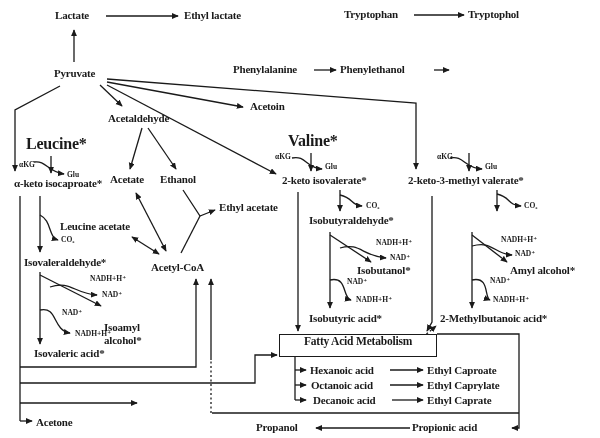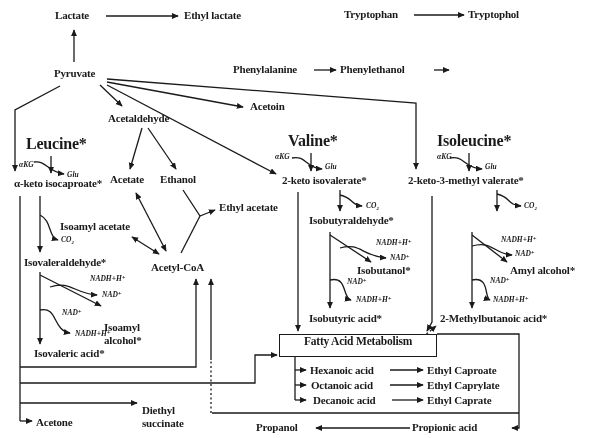--- a/index.html
+++ b/index.html
@@ -2,21 +2,21 @@
 <html><head>
 <meta charset="utf-8">
 <style>
   html,body{margin:0;padding:0;background:#fff;}
   #fig{position:relative;width:600px;height:438px;background:#ffffff;overflow:hidden;
        font-family:"Liberation Serif","DejaVu Serif",serif;color:#1a1a1a;}
   #lines{position:absolute;left:0;top:0;}
   .node{position:absolute;font-size:11px;font-weight:bold;white-space:nowrap;line-height:13px;letter-spacing:-0.2px;}
   .big{font-size:16px;line-height:17px;}
   .wrap{white-space:normal;line-height:13px;margin-top:16px;}
-  .cof{position:absolute;font-size:7.5px;font-style:italic;font-weight:bold;white-space:nowrap;line-height:8px;}
+  .cof{position:absolute;font-size:7.5px;font-weight:bold;white-space:nowrap;line-height:8px;}
   .fbox{position:absolute;left:279px;top:334px;width:156px;height:21px;border:1.6px solid #1a1a1a;
         display:flex;align-items:flex-start;justify-content:center;background:#fff;}
   .fbox span{font-size:11.5px;font-weight:bold;letter-spacing:-0.2px;}
 </style>
 </head>
 <body>
 
 <div id="fig">
 
   <svg id="lines" width="600" height="438" viewBox="0 0 600 438">
@@ -112,49 +112,47 @@
   <div class="node" style="left:184px;top:9px">Ethyl lactate</div>
   <div class="node" style="left:344px;top:8px">Tryptophan</div>
   <div class="node" style="left:468px;top:8px">Tryptophol</div>
   <div class="node" style="left:54px;top:67px">Pyruvate</div>
   <div class="node" style="left:233px;top:63px">Phenylalanine</div>
   <div class="node" style="left:340px;top:63px">Phenylethanol</div>
   <div class="node" style="left:250px;top:100px">Acetoin</div>
   <div class="node" style="left:108px;top:112px">Acetaldehyde</div>
   <div class="node big" style="left:26px;top:135px">Leucine*</div>
   <div class="node big" style="left:288px;top:132px">Valine*</div>
-  <div class="node big" style="left:437px;top:132px">Isoleucine*</div>
   <div class="node" style="left:14px;top:177px">α-keto isocaproate*</div>
   <div class="node" style="left:282px;top:174px">2-keto isovalerate*</div>
   <div class="node" style="left:408px;top:174px">2-keto-3-methyl valerate*</div>
   <div class="node" style="left:110px;top:173px">Acetate</div>
   <div class="node" style="left:160px;top:173px">Ethanol</div>
   <div class="node" style="left:219px;top:201px">Ethyl acetate</div>
-  <div class="node" style="left:60px;top:220px">Isoamyl acetate</div>
+  <div class="node" style="left:60px;top:220px">Leucine acetate</div>
   <div class="node" style="left:151px;top:261px">Acetyl-CoA</div>
   <div class="node" style="left:24px;top:256px">Isovaleraldehyde*</div>
   <div class="node wrap" style="left:104px;top:305px;width:58px">Isoamyl alcohol*</div>
   <div class="node" style="left:34px;top:347px">Isovaleric acid*</div>
   <div class="node" style="left:309px;top:214px">Isobutyraldehyde*</div>
   <div class="node" style="left:357px;top:264px">Isobutanol*</div>
   <div class="node" style="left:309px;top:312px">Isobutyric acid*</div>
   <div class="node" style="left:510px;top:264px">Amyl alcohol*</div>
   <div class="node" style="left:440px;top:312px">2-Methylbutanoic acid*</div>
 
   <div class="fbox">
     <span>Fatty Acid Metabolism</span>
   </div>
 
   <div class="node" style="left:310px;top:364px">Hexanoic acid</div>
   <div class="node" style="left:311px;top:379px">Octanoic acid</div>
   <div class="node" style="left:313px;top:394px">Decanoic acid</div>
   <div class="node" style="left:427px;top:364px">Ethyl Caproate</div>
   <div class="node" style="left:427px;top:379px">Ethyl Caprylate</div>
   <div class="node" style="left:427px;top:394px">Ethyl Caprate</div>
-  <div class="node wrap" style="left:142px;top:388px;width:66px">Diethyl succinate</div>
   <div class="node" style="left:36px;top:416px">Acetone</div>
   <div class="node" style="left:256px;top:421px">Propanol</div>
   <div class="node" style="left:412px;top:421px">Propionic acid</div>
 
   <span class="cof" style="left:19px;top:161px">αKG</span>
   <span class="cof" style="left:67px;top:171px">Glu</span>
   <span class="cof" style="left:275px;top:153px">αKG</span>
   <span class="cof" style="left:325px;top:163px">Glu</span>
   <span class="cof" style="left:437px;top:153px">αKG</span>
   <span class="cof" style="left:485px;top:163px">Glu</span>

